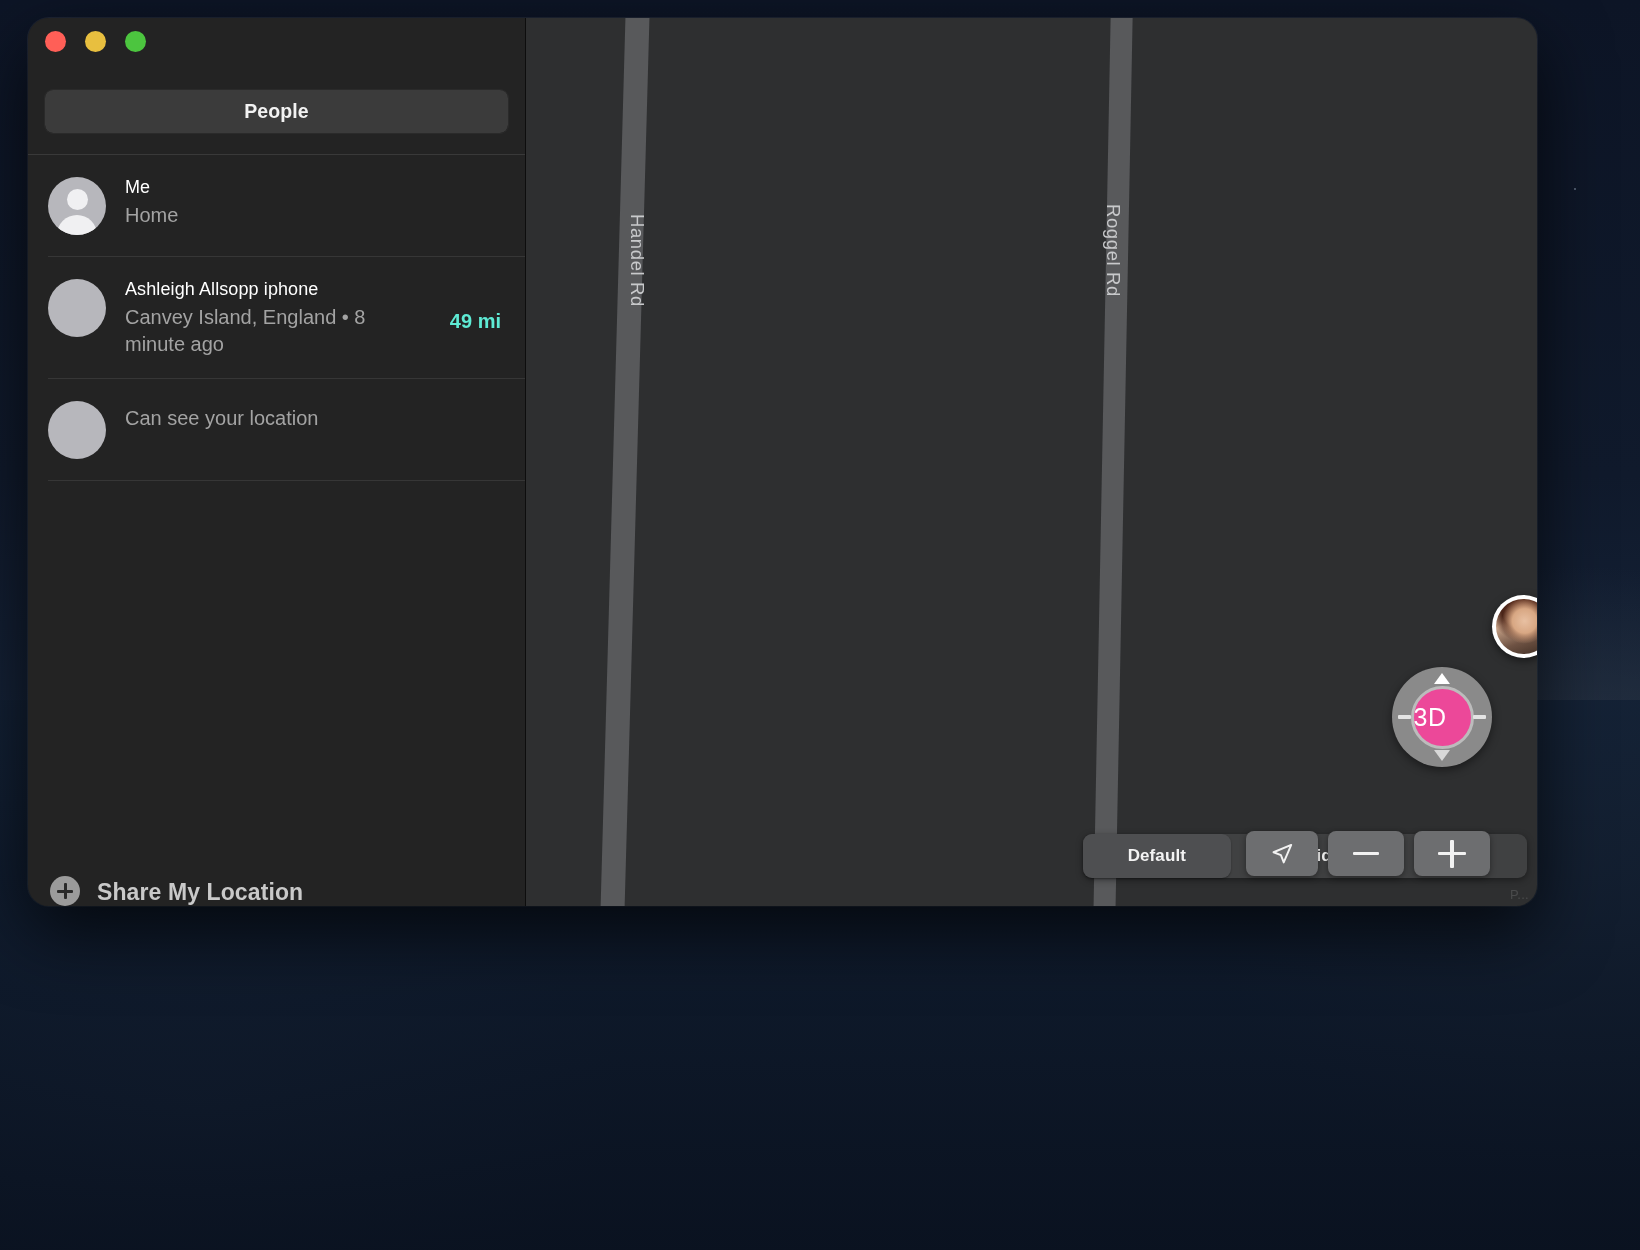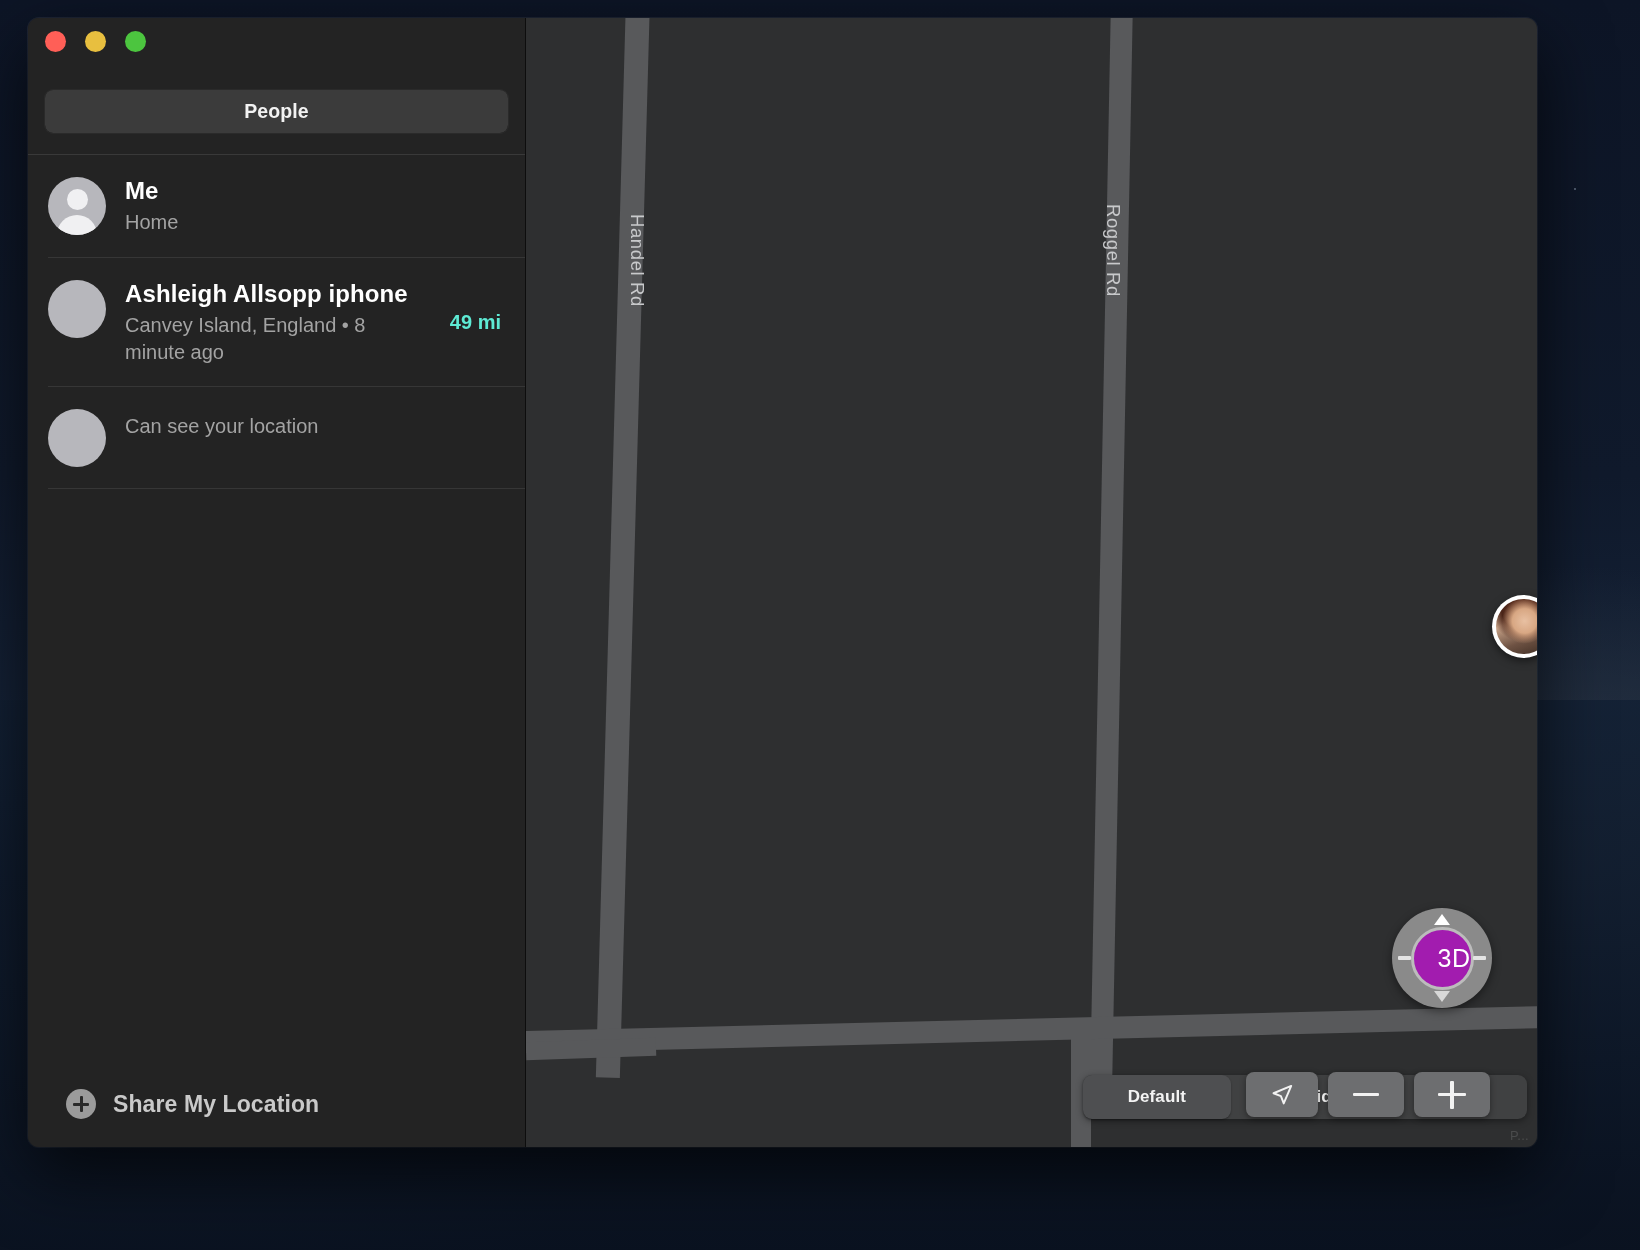--- a/index.html
+++ b/index.html
@@ -19,23 +19,23 @@
   }
   #desktop::after {
     content:""; position:absolute; left:0; right:0; top:56%; bottom:0;
     background:linear-gradient(180deg, rgba(18,32,52,.85) 0%, rgba(10,18,32,.95) 100%);
   }
   .star { position:absolute; background:#cfe0f5; border-radius:50%; opacity:.55; }
 
   
   #window {
     position:absolute; left:28px; top:18px;
-    width:1509px; height:1129px;
+    width:1509px; height:888px;
     background:#1e1e1e;
-    border-radius:11px;
+    border-radius:21px;
     overflow:hidden;
     box-shadow:0 26px 70px rgba(0,0,0,.70), 0 0 0 1px rgba(255,255,255,.07);
     display:flex;
   }
 
   
   #sidebar {
     width:498px; flex:0 0 498px; height:100%;
     background:#232323;
     border-right:1px solid #0d0d0d;
@@ -100,38 +100,38 @@
       radial-gradient(circle at 50% 22%, #6d3a27 0%, #4a2418 40%, rgba(74,36,24,0) 60%),
       linear-gradient(160deg,#8e6b54 0%, #c9a489 38%, #6e5243 70%, #3b2b22 100%);
   }
   .av-kash {
     background:
       radial-gradient(circle at 54% 62%, #5a4436 0%, #3b2b21 40%, rgba(59,43,33,0) 62%),
       linear-gradient(180deg,#d8e4ee 0%, #cdd9e4 34%, #8e8f86 55%, #4a4a46 100%);
   }
   .row .meta { flex:1 1 auto; padding-right:14px; min-width:0; }
   .name {
-    font-size:24px; font-weight:700; color:#ffffff;
+    font-size:18px; font-weight:400; color:#ffffff;
     line-height:1.18; letter-spacing:.1px;
   }
   .sub {
     font-size:20px; color:#a3a3a3; line-height:1.33;
     margin-top:4px; max-width:285px;
   }
   .dist {
     position:absolute; right:24px; top:53px;
     font-size:20px; font-weight:600; color:#5eead4;
     white-space:nowrap;
   }
 
   
   #share-row {
     height:86px; flex:0 0 86px;
-    display:flex; align-items:center;
-    padding-left:38px;
+    display:flex; align-items:flex-end;
+    padding-left:22px;
   }
   #plus-circle {
     width:30px; height:30px; border-radius:50%;
     background:#9b9b9b; position:relative; flex:0 0 30px;
     margin-right:17px;
   }
   #plus-circle::before, #plus-circle::after {
     content:""; position:absolute; background:#2a2a2a; border-radius:1px;
   }
   #plus-circle::before { left:7px; top:13.5px; width:16px; height:3.5px; }
@@ -171,22 +171,22 @@
   
   #compass {
     position:absolute; right:45px; bottom:139px;
     width:100px; height:100px; border-radius:50%;
     background:#8a8a8a;
     display:flex; align-items:center; justify-content:center;
     box-shadow:0 3px 10px rgba(0,0,0,.45);
   }
   #compass-inner {
     width:63px; height:63px; border-radius:50%;
-    background:#a21caf; border:3px solid #bcbcbc;
-    display:flex; align-items:center; justify-content:flex-end;
+    background:#ec4899; border:3px solid #bcbcbc;
+    display:flex; align-items:center; justify-content:flex-start;
   }
   #compass-label { font-size:25px; font-weight:400; color:#ffffff; letter-spacing:.5px; }
   .c-arrow {
     position:absolute; width:0; height:0;
     border-left:8px solid transparent; border-right:8px solid transparent;
   }
   .c-arrow.up   { top:6px;  left:50%; margin-left:-8px; border-bottom:11px solid #ffffff; }
   .c-arrow.down { bottom:6px; left:50%; margin-left:-8px; border-top:11px solid #d8d8d8; }
   .c-dash {
     position:absolute; top:50%; margin-top:-2px;

